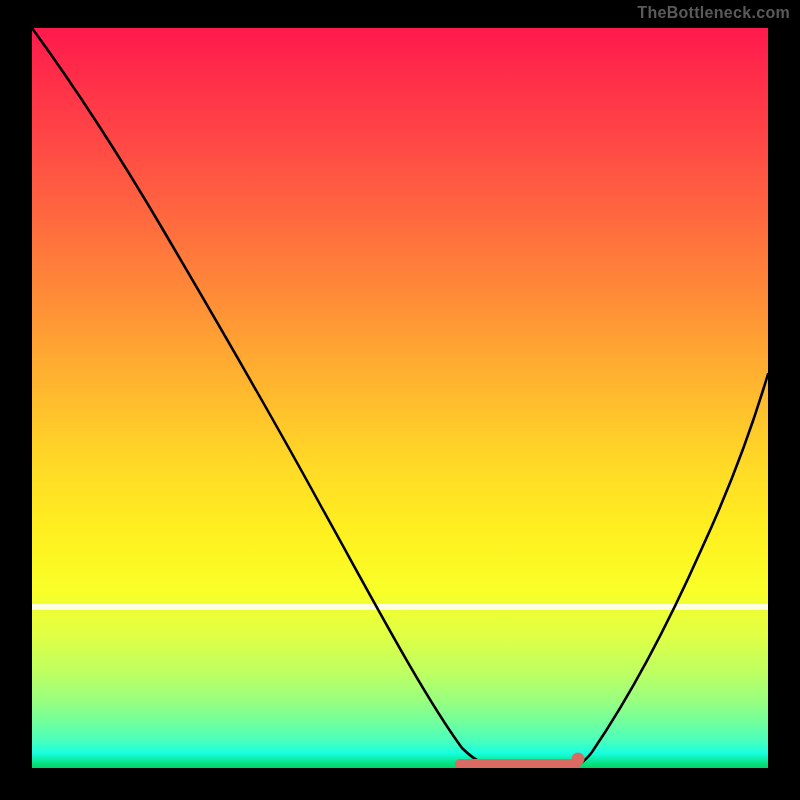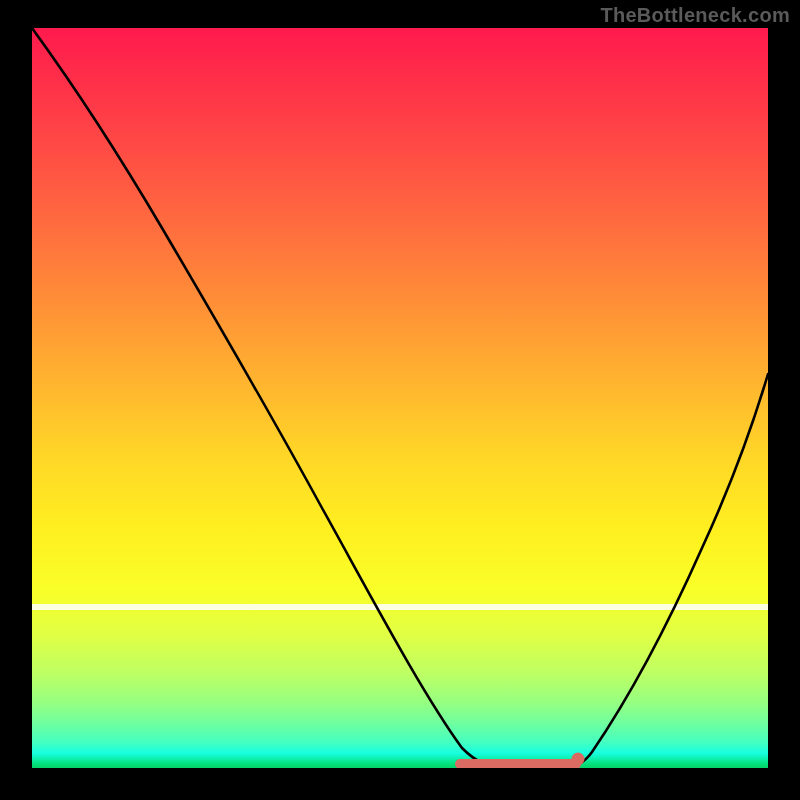--- a/index.html
+++ b/index.html
@@ -15,21 +15,21 @@
     position: relative;
     width: 800px;
     height: 800px;
     background: #000;
   }
   .watermark {
     position: absolute;
     top: 4px;
     right: 10px;
     color: #5a5a5a;
-    font-size: 20px;
+    font-size: 16px;
     font-weight: 600;
     letter-spacing: 0.3px;
   }
   .plot-area {
     position: absolute;
     left: 32px;
     top: 28px;
     width: 736px;
     height: 740px;
     background: linear-gradient(to bottom,

